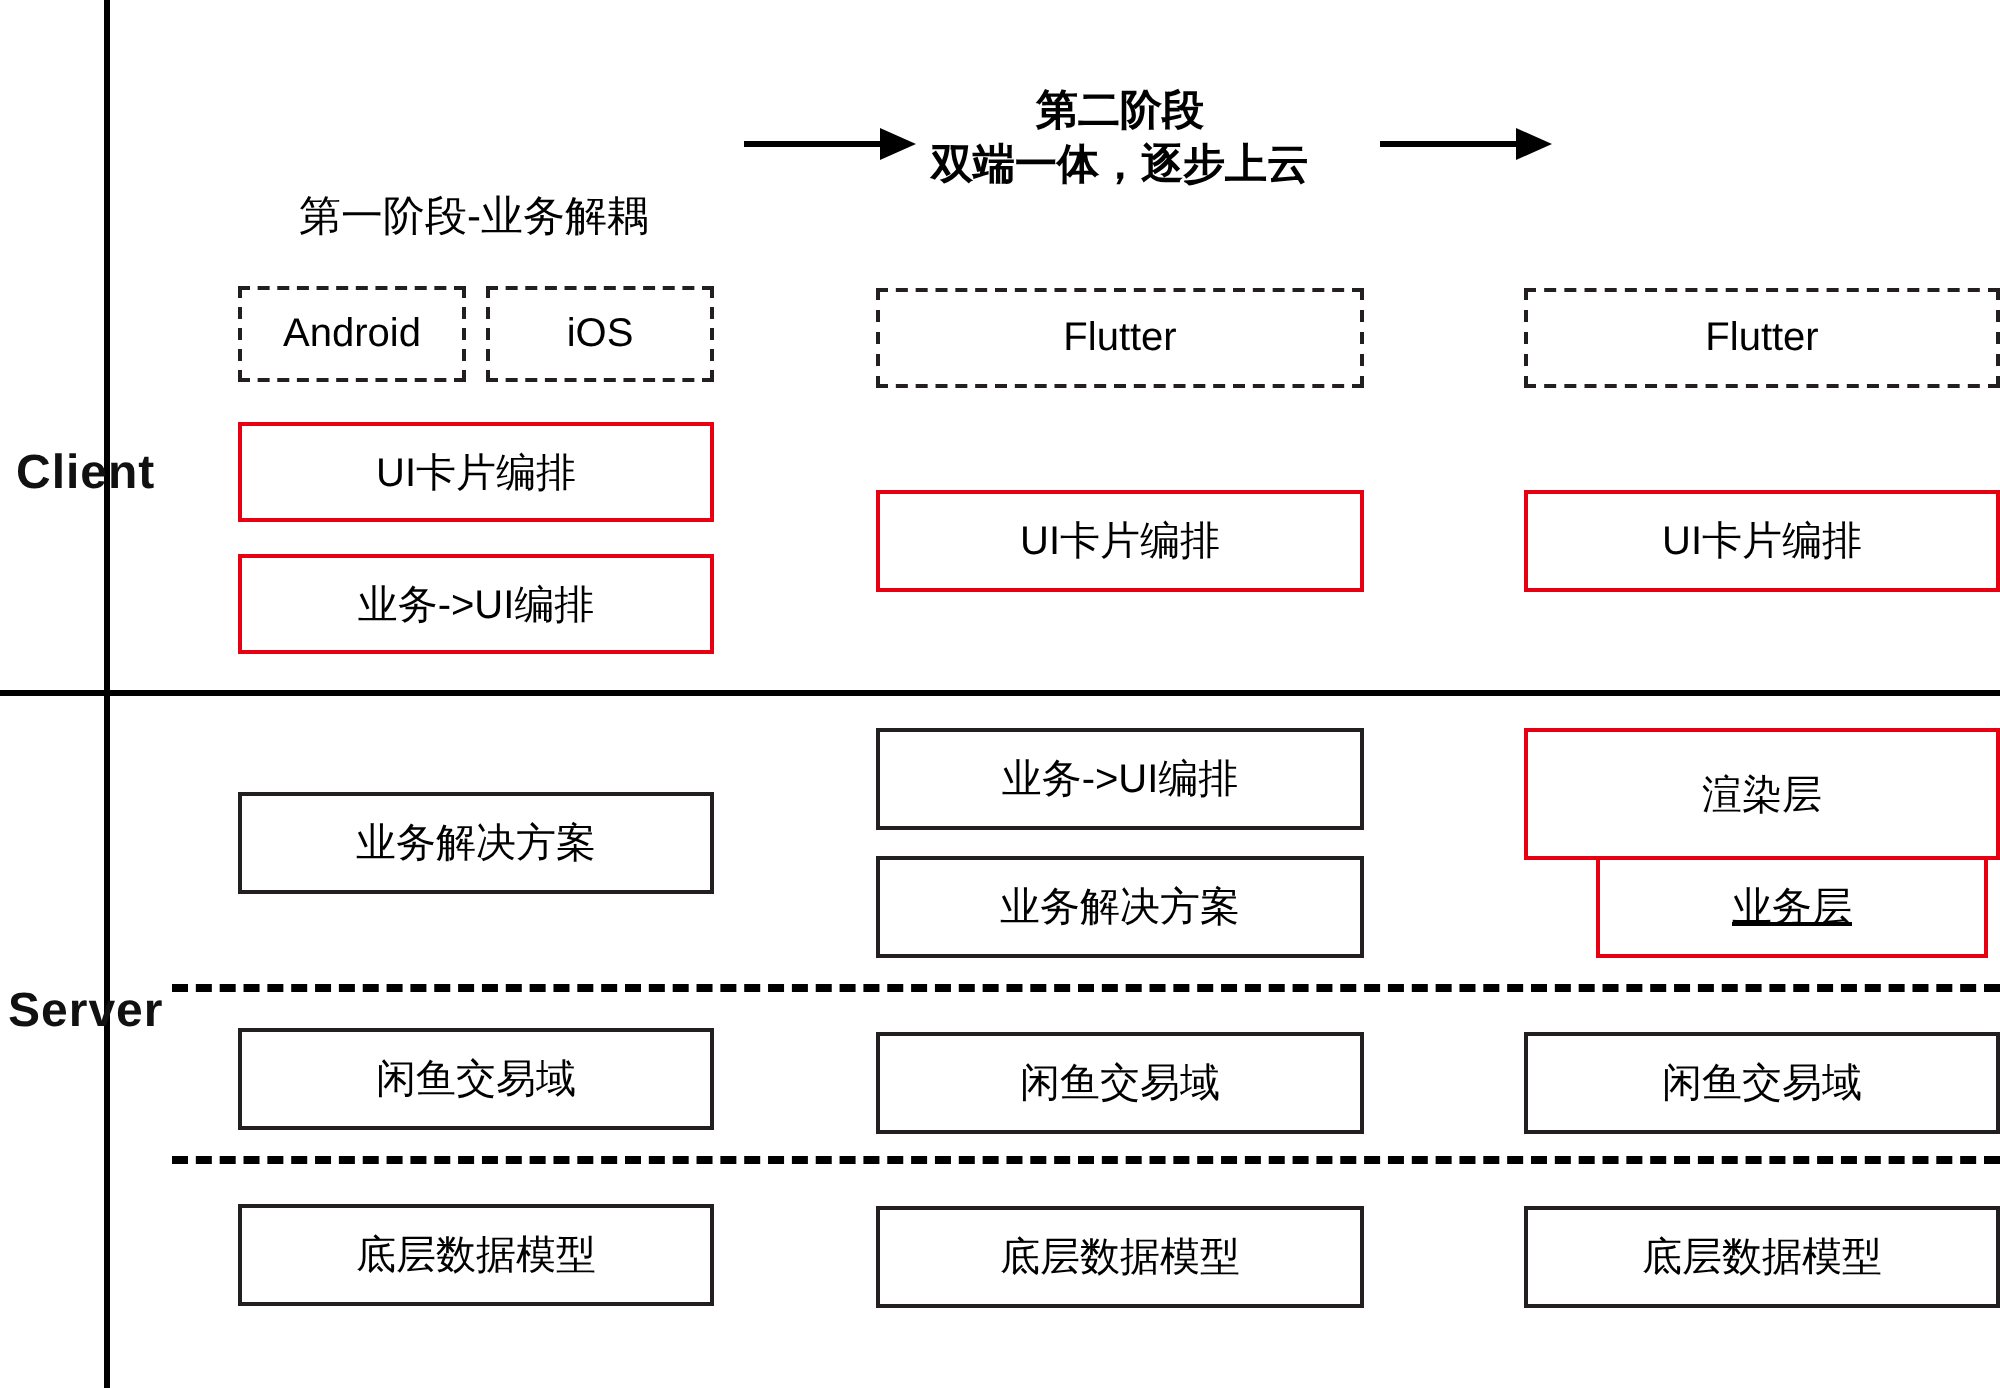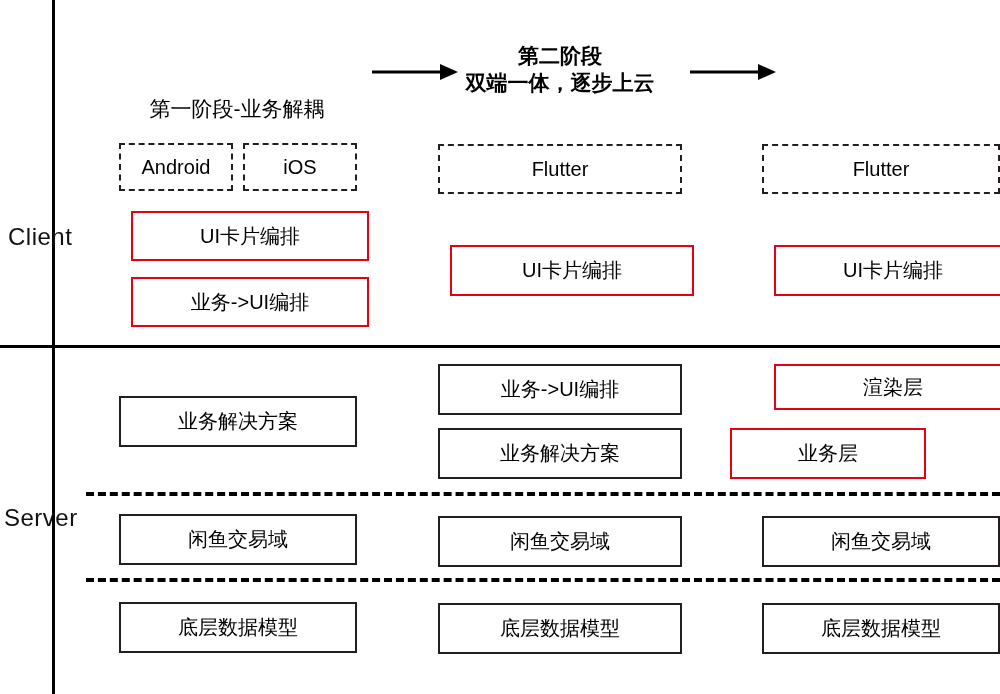--- a/index.html
+++ b/index.html
@@ -40,21 +40,21 @@
     white-space: pre-line;
   }
   .arrow {
     position: absolute;
     height: 20px;
   }
   
   .side-label {
     position: absolute;
     font-size: 24px;
-    font-weight: normal;
+    font-weight: bold;
     color: #111111;
     letter-spacing: 0.5px;
   }
   
   .hr-solid {
     position: absolute;
     left: 0;
     height: 3px;
     background: #000000;
   }
@@ -73,21 +73,20 @@
     font-size: 20px;
     color: #000000;
     background: #ffffff;
     text-align: center;
   }
   .box.solid-black {
     border: 2.5px solid #231f20;
   }
   .box.solid-red {
     border: 2.5px solid #e60012;
-    margin-left: 12px;
   }
   .box.dashed-black {
     border: 2.5px dashed #231f20;
   }
 </style>
 </head>
 <body>
 
 <div id="canvas">
 
@@ -103,21 +102,21 @@
   <div class="phase-label" style="left:440px; top:42px; width:240px;font-weight:bold;">第二阶段
 双端一体，逐步上云</div>
 
   <svg class="arrow" style="left:690px; top:62px; width:86px;" viewBox="0 0 86 20">
     <line x1="0" y1="10" x2="70" y2="10" stroke="#000" stroke-width="3"></line>
     <polygon points="68,2 86,10 68,18" fill="#000"></polygon>
   </svg>
 
 
   <div class="side-label" style="left:8px; top:223px;">Client</div>
-  <div class="side-label" style="left:4px; top:504px;">Server</div>
+  <div class="side-label" style="left:4px; top:492px;">Server</div>
 
   <div class="hr-solid" style="top:345px; width:1000px;"></div>
   <div class="hr-dashed" style="left:86px; top:492px; width:914px;"></div>
   <div class="hr-dashed" style="left:86px; top:578px; width:914px;"></div>
 
   <div class="box dashed-black" style="left:243px; top:143px; width:114px; height:48px;">iOS</div>
   <div class="box dashed-black" style="left:119px; top:143px; width:114px; height:48px;">Android</div>
   <div class="box solid-red" style="left:119px; top:211px; width:238px; height:50px;">UI卡片编排</div>
   <div class="box solid-red" style="left:119px; top:277px; width:238px; height:50px;">业务-&gt;UI编排</div>
 
@@ -129,18 +128,18 @@
   <div class="box solid-red" style="left:438px; top:245px; width:244px; height:51px;">UI卡片编排</div>
 
   <div class="box solid-black" style="left:438px; top:364px; width:244px; height:51px;">业务-&gt;UI编排</div>
   <div class="box solid-black" style="left:438px; top:428px; width:244px; height:51px;">业务解决方案</div>
   <div class="box solid-black" style="left:438px; top:516px; width:244px; height:51px;">闲鱼交易域</div>
   <div class="box solid-black" style="left:438px; top:603px; width:244px; height:51px;">底层数据模型</div>
 
   <div class="box dashed-black" style="left:762px; top:144px; width:238px; height:50px;">Flutter</div>
   <div class="box solid-red" style="left:762px; top:245px; width:238px; height:51px;">UI卡片编排</div>
 
-  <div class="box solid-red" style="left:762px; top:364px; width:238px; height:46px;">渲染层</div>
-  <div class="box solid-red" style="left:718px; top:428px; width:196px; height:51px;">业务层</div>
+  <div class="box solid-red" style="left:762px; top:364px; width:238px; height:66px;">渲染层</div>
+  <div class="box solid-red" style="left:798px; top:428px; width:196px; height:51px;text-decoration:underline;">业务层</div>
   <div class="box solid-black" style="left:762px; top:516px; width:238px; height:51px;">闲鱼交易域</div>
   <div class="box solid-black" style="left:762px; top:603px; width:238px; height:51px;">底层数据模型</div>
 
 </div>
 
 </body></html>

